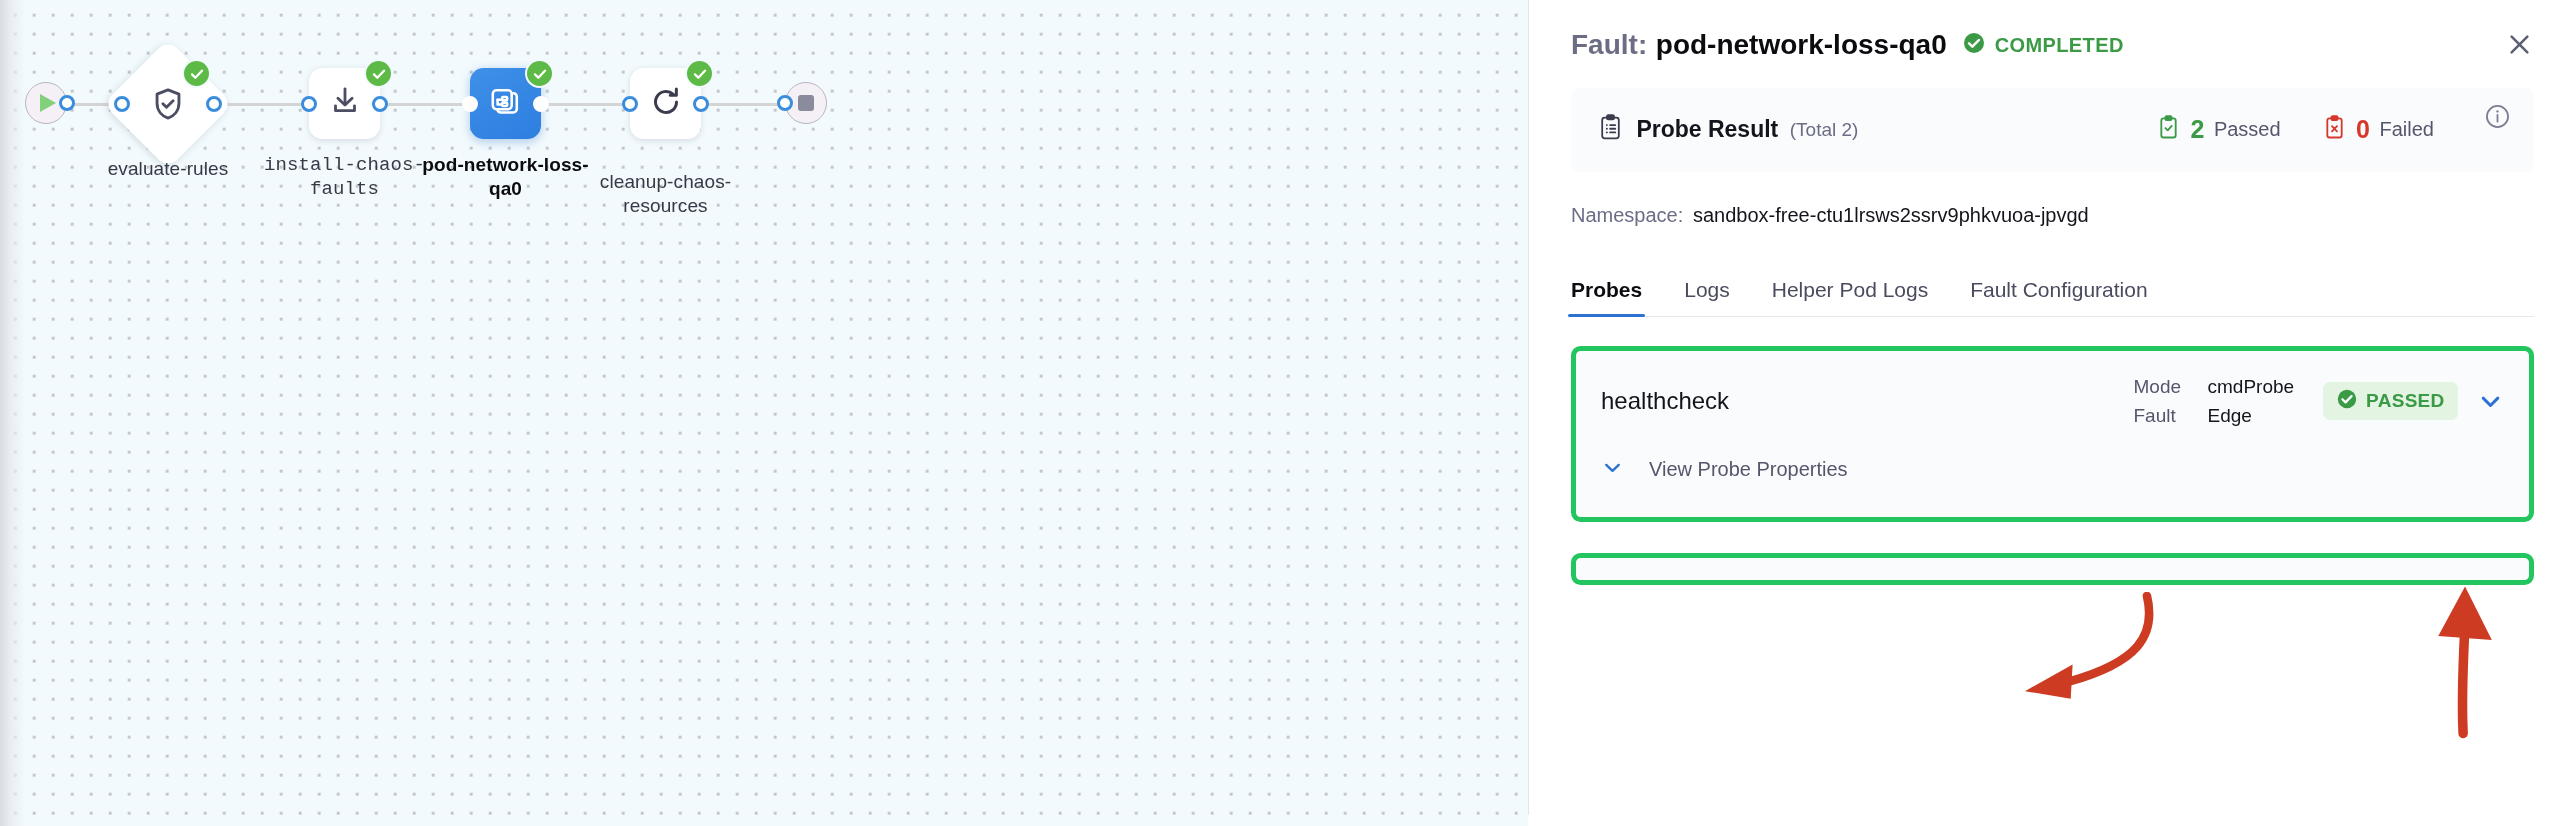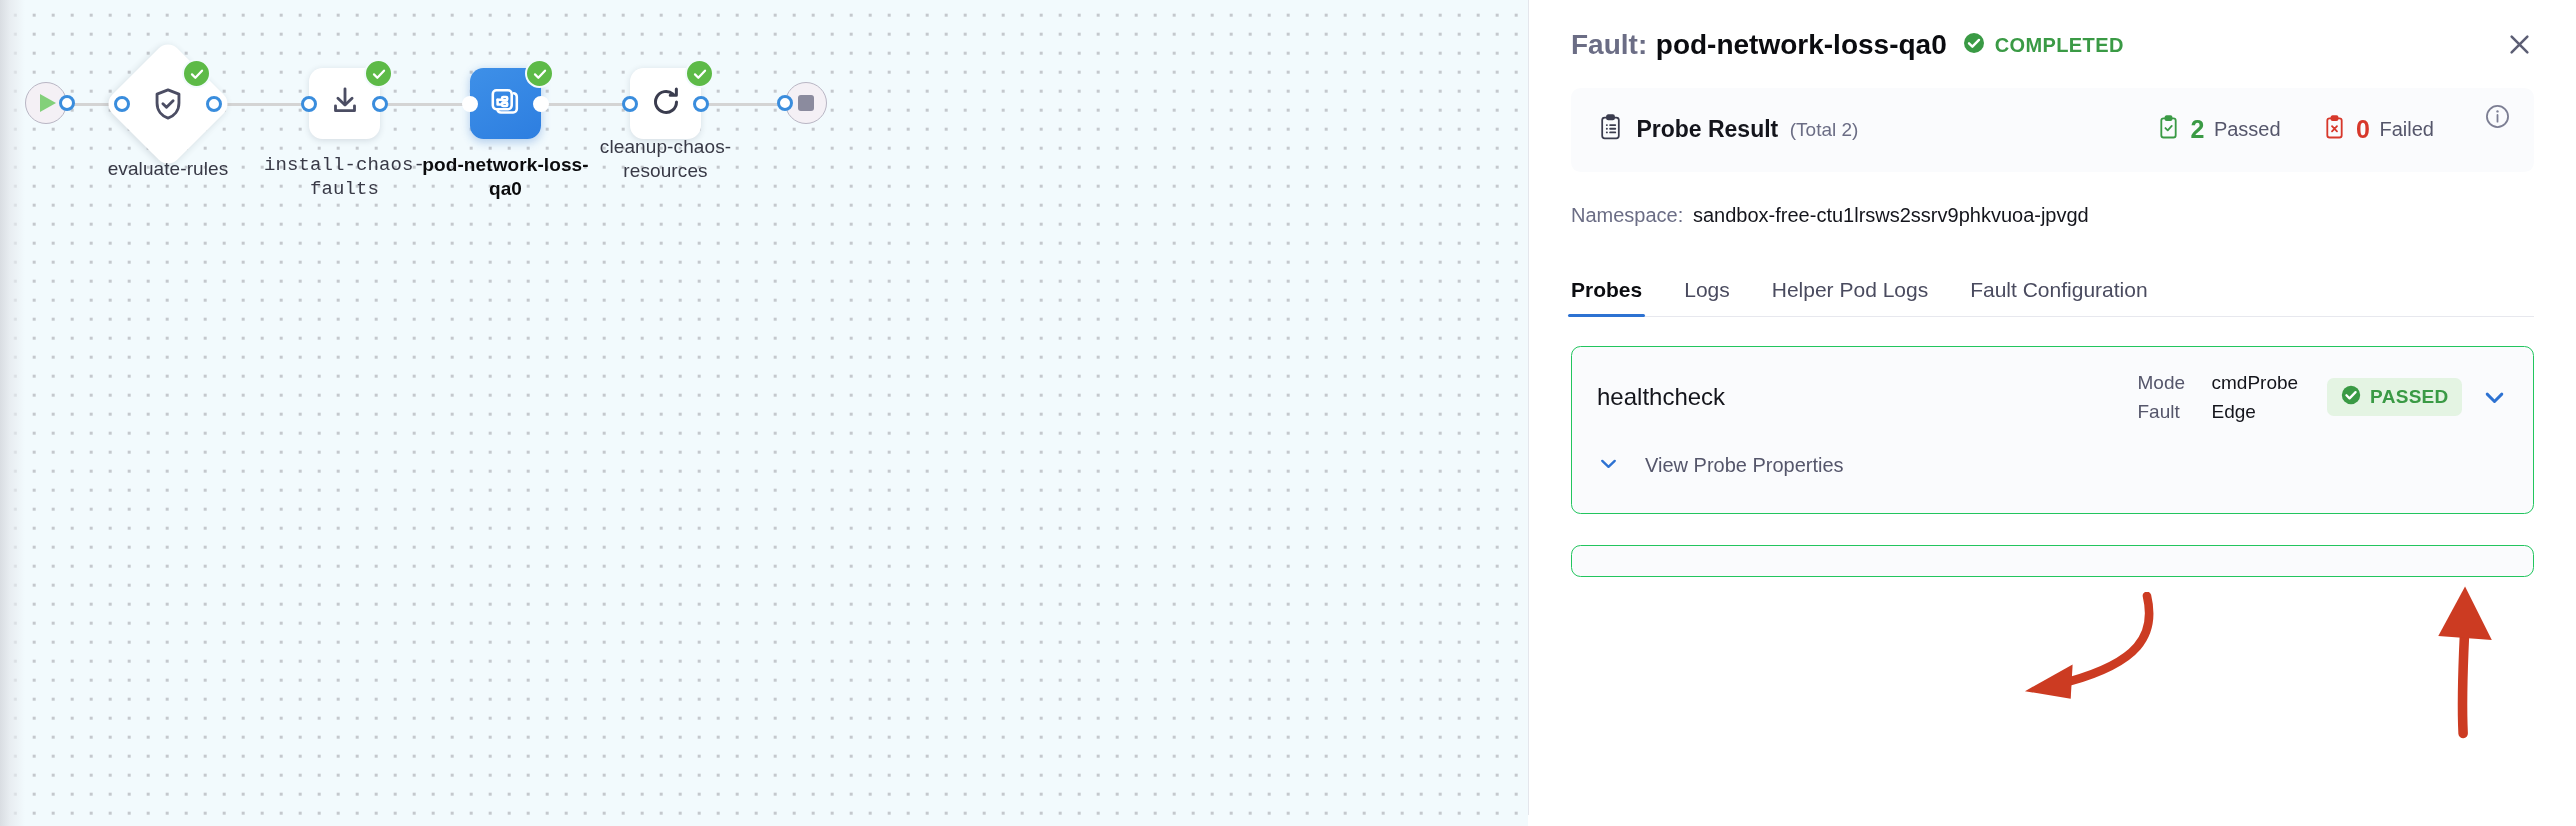--- a/index.html
+++ b/index.html
@@ -160,21 +160,21 @@
   }
   .tab.active { color: #0b0c10; font-weight: bold; }
   .tab.active:after {
     content: ""; position: absolute; left: -2.9px; right: -2.9px; bottom: -1.9px;
     height: 3.8px; background: #2d72d2; border-radius: 1.9px;
   }
 
   .probe-card {
     margin-top: 29px;
     background: #fafbfd;
-    border: 1px solid #22c55e;
+    border: 5px solid #22c55e;
     border-radius: 9.5px;
     padding: 21px 25px 25px 25px;
   }
   .probe-card.ghost { margin-top: 31px; height: 32px; padding: 0; }
   .pc-top { display: flex; align-items: center; height: 59px; }
   .pc-name { font-size: 24px; color: #14151c; }
   .pc-kv { margin-left: auto; margin-right: 29px; }
   .pc-kv-row { display: flex; align-items: center; height: 29px; }
   .pc-k { width: 74px; font-size: 19px; color: #55566b; }
   .pc-v { font-size: 19px; color: #14151c; }
@@ -285,21 +285,21 @@
           </svg>
         </span>
       </div>
       <div class="ok-badge" style="left:55px; top:-8.6px;">
         <svg width="16" height="16" viewBox="0 0 24 24" fill="none" stroke="#ffffff" stroke-width="3.4" stroke-linecap="round" stroke-linejoin="round">
             <path d="M4.5 12.6l5 5 10-10.6"></path>
           </svg>
       </div>
       <div class="handle" style="left:-7.6px;"></div>
       <div class="handle" style="right:-7.6px;"></div>
-      <div class="node-label" style="top:67px;">cleanup-chaos-resources</div>
+      <div class="node-label" style="top:102px;">cleanup-chaos-resources</div>
     </div>
 
     <div class="node" style="left:785px; top:82px;">
       <div class="terminal">
         <div class="stop-sq"></div>
       </div>
       <div class="handle" style="left:-7.6px;"></div>
     </div>
   </div>
 

